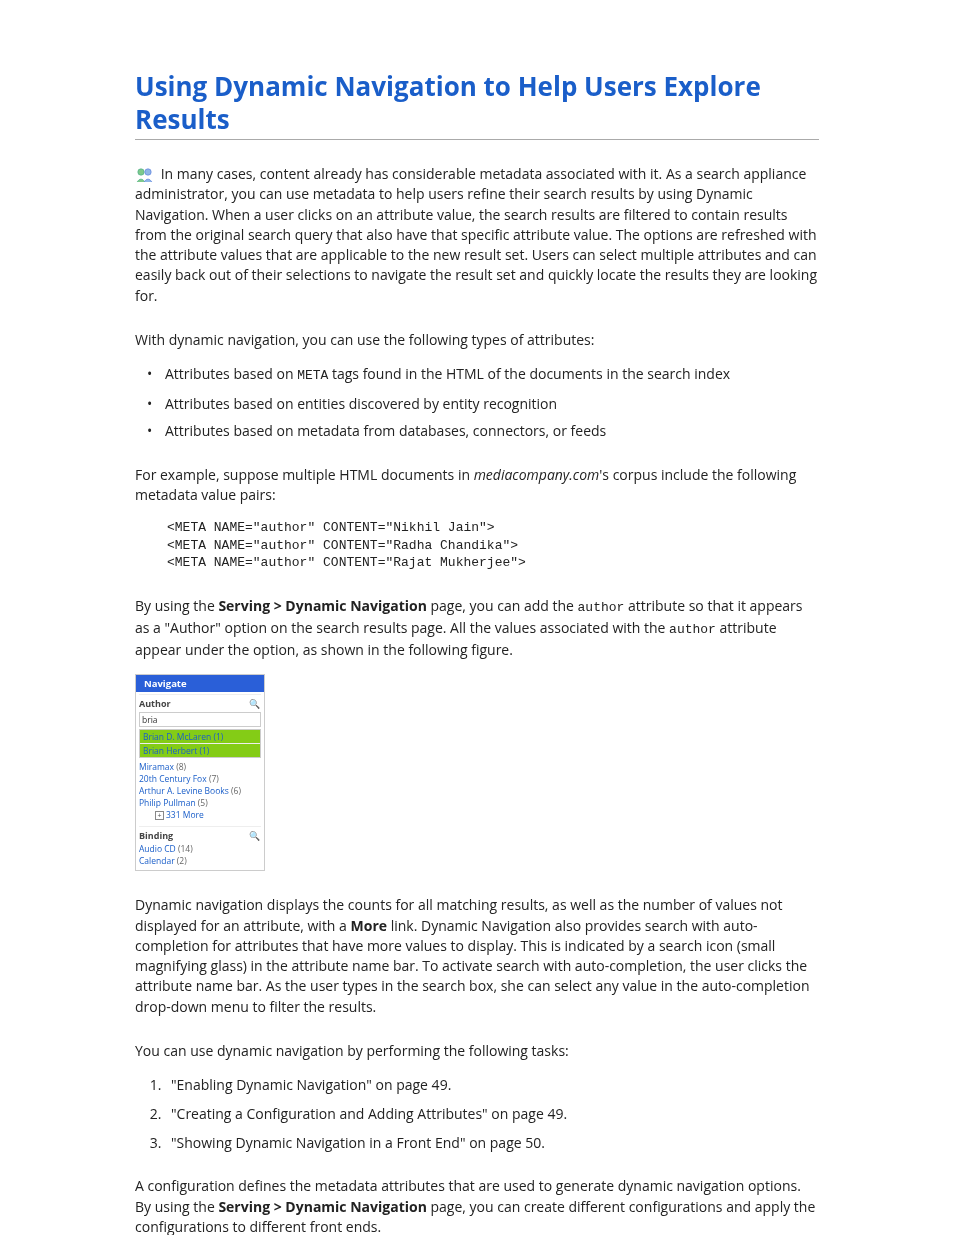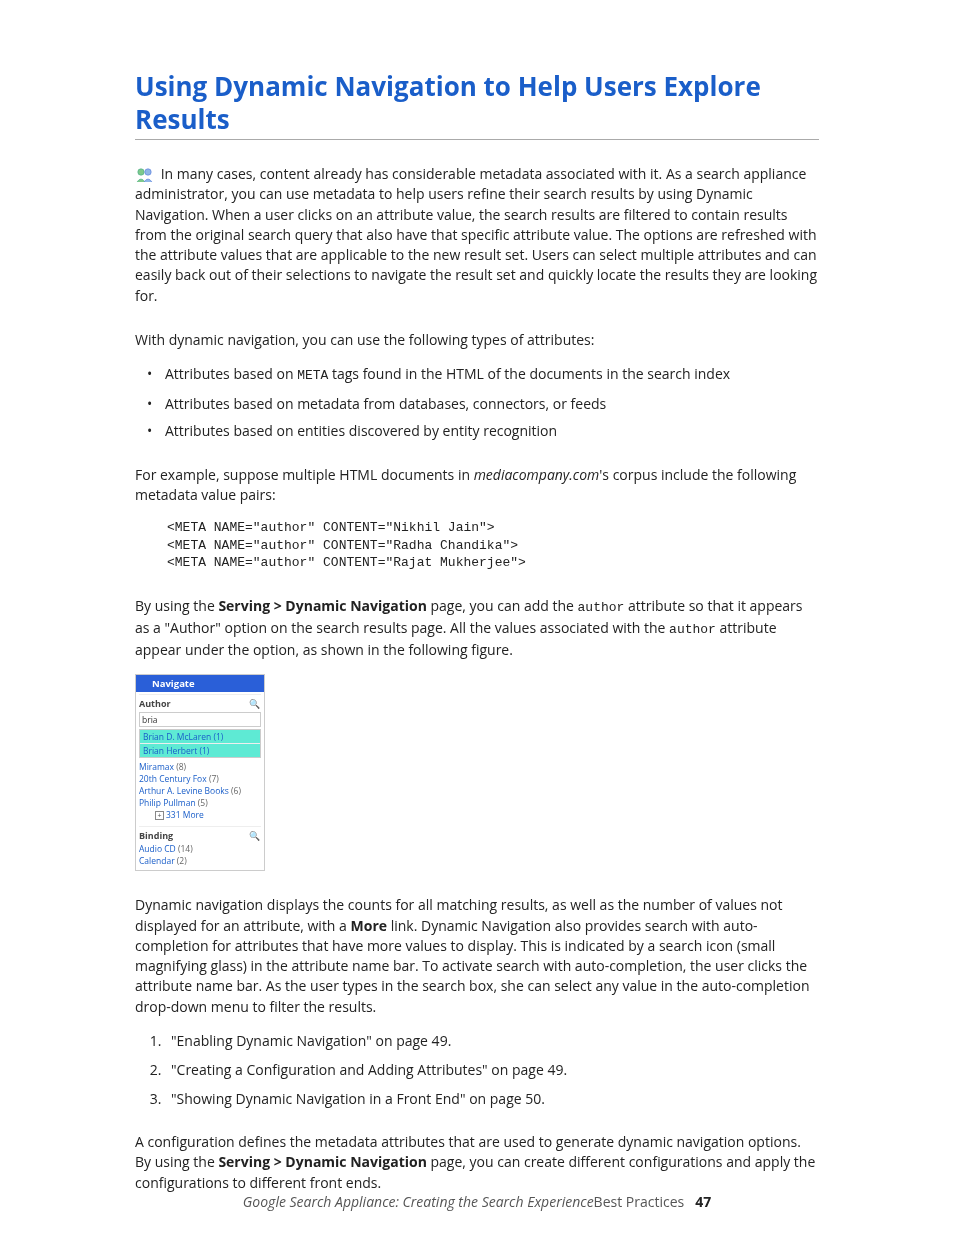--- a/index.html
+++ b/index.html
@@ -80,21 +80,21 @@
     font-size: 9px;
     border: 1px solid #ccc;
     margin: 10px 0 18px 0;
     box-sizing: border-box;
     background: #fff;
   }
   .nav-hdr {
     background: #2a5fd8;
     color: #fff;
     font-weight: bold;
-    padding: 2px 16px;
+    padding: 2px 8px;
     font-size: 9.5px;
   }
   .nav-sect {
     padding: 2px 3px 3px 3px;
   }
   .sect-title-row {
     display: flex;
     justify-content: space-between;
     align-items: center;
     border-top: 1px solid #eee;
@@ -112,21 +112,21 @@
   .nav-input {
     border: 1px solid #ccc;
     padding: 1px 2px;
     margin: 2px 0;
     font-size: 8.5px;
     color: #333;
   }
   .sug {
     border: 1px solid #ccc;
     margin: 1px 0 3px 0;
-    background:#5eead4;
+    background:#84cc16;
   }
   .sug div {
     padding: 1px 3px;
     color: #1a5ec9;
     font-size: 8.5px;
     border-bottom:1px solid #eee;
   }
   .sug div:last-child{border-bottom:none;}
   .nav-link {
     color: #1a5ec9;
@@ -180,22 +180,22 @@
         <path d="M9 15 Q13 9 17 15" fill="#8fb6e6" stroke="#57d" stroke-width="0.6"></path>
       </svg>
     </span>
     <span>In many cases, content already has considerable metadata associated with it. As a search appliance administrator, you can use metadata to help users refine their search results by using Dynamic Navigation. When a user clicks on an attribute value, the search results are filtered to contain results from the original search query that also have that specific attribute value. The options are refreshed with the attribute values that are applicable to the new result set. Users can select multiple attributes and can easily back out of their selections to navigate the result set and quickly locate the results they are looking for.</span>
   </p>
 
   <p>With dynamic navigation, you can use the following types of attributes:</p>
 
   <ul class="bullets">
     <li><span>Attributes based on </span><code>META</code><span> tags found in the HTML of the documents in the search index</span></li>
+    <li><span>Attributes based on entities discovered by entity recognition</span></li>
     <li><span>Attributes based on metadata from databases, connectors, or feeds</span></li>
-    <li><span>Attributes based on entities discovered by entity recognition</span></li>
   </ul>
 
   <p>
     <span>For example, suppose multiple HTML documents in </span><em class="domain">mediacompany.com</em><span>'s corpus include the following metadata value pairs:</span>
   </p>
 
   <pre><span>&lt;META NAME="author" CONTENT="Nikhil Jain"&gt;</span>
 <span>&lt;META NAME="author" CONTENT="Radha Chandika"&gt;</span>
 <span>&lt;META NAME="author" CONTENT="Rajat Mukherjee"&gt;</span></pre>
 
@@ -228,20 +228,21 @@
       </div>
       <div class="nav-link"><span>Audio CD</span> <span class="cnt">(14)</span></div>
       <div class="nav-link"><span>Calendar</span> <span class="cnt">(2)</span></div>
     </div>
   </div>
 
   <p>
     <span>Dynamic navigation displays the counts for all matching results, as well as the number of values not displayed for an attribute, with a </span><b>More</b><span> link. Dynamic Navigation also provides search with auto-completion for attributes that have more values to display. This is indicated by a search icon (small magnifying glass) in the attribute name bar. To activate search with auto-completion, the user clicks the attribute name bar. As the user types in the search box, she can select any value in the auto-completion drop-down menu to filter the results.</span>
   </p>
 
+  <p>You can use dynamic navigation by performing the following tasks:</p>
 
   <ol class="steps">
     <li>"Enabling Dynamic Navigation" on page 49.</li>
     <li>"Creating a Configuration and Adding Attributes" on page 49.</li>
     <li>"Showing Dynamic Navigation in a Front End" on page 50.</li>
   </ol>
 
   <p>
     <span>A configuration defines the metadata attributes that are used to generate dynamic navigation options. By using the </span><b>Serving &gt; Dynamic Navigation</b><span> page, you can create different configurations and apply the configurations to different front ends.</span>
   </p>

